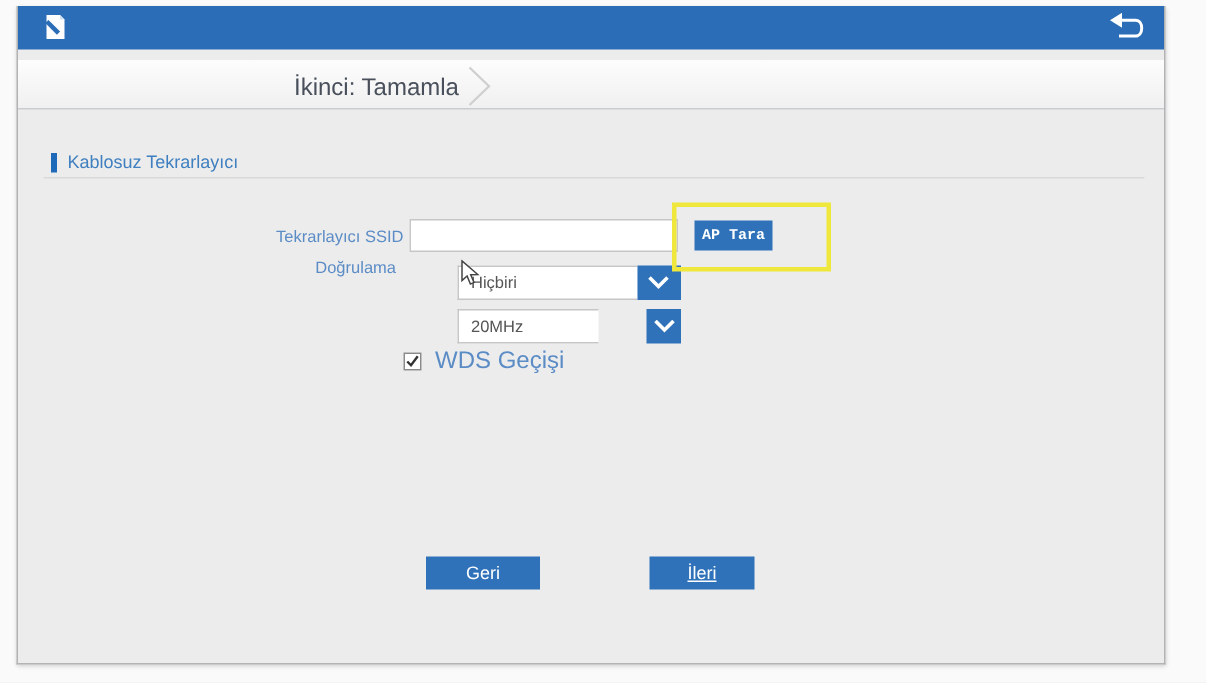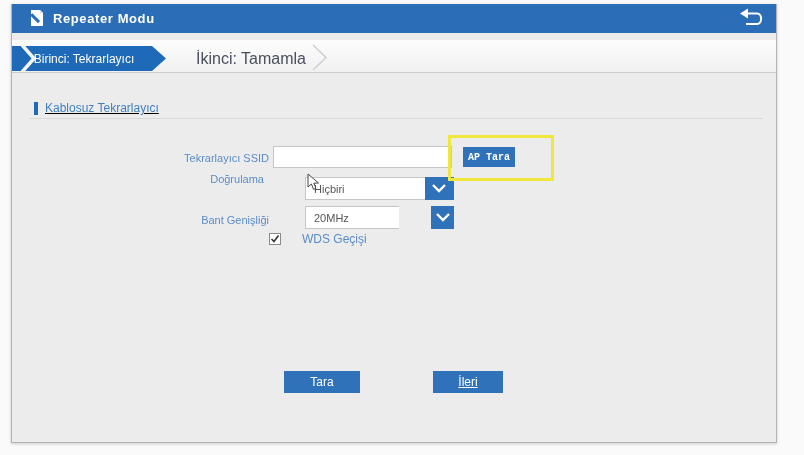--- a/index.html
+++ b/index.html
@@ -48,21 +48,21 @@
     padding-right:10px; cursor:pointer;
   }
   .step-notch { position:absolute; left:9px; top:0; height:25px; width:16px; }
   .step-inactive {
     position:absolute; left:184px; top:6px; height:25px; width:120px;
     color:#49505c; font-size:16px;
     display:flex; align-items:center; cursor:pointer;
   }
   .step-sep { position:absolute; left:299px; top:4px; width:18px; height:27px; }
   
-  .section-hd { position:absolute; left:22px; top:97px; display:flex; align-items:center;text-decoration:underline; }
+  .section-hd { position:absolute; left:22px; top:97px; display:flex; align-items:center; }
   .section-bar { width:4px; height:13px; background:#1e6ab8; margin-right:7px; }
   .section-title { color:#4080c0; font-size:12px; }
   .divider { position:absolute; left:17px; top:114px; width:734px; height:1px; background:#d9d9d9; }
   
   .flabel {
     position:absolute; width:180px; text-align:right;
     color:#5b8cc6; font-size:11px; line-height:14px;
   }
   .txt-input {
     position:absolute; left:261px; top:142px; width:179px; height:22px;
@@ -88,21 +88,21 @@
   }
   .dd-btn {
     width:36px; height:100%; background:#2f72b9; border:none; cursor:pointer;
     display:flex; align-items:center; justify-content:center; padding:0;
   }
   .chk-row { position:absolute; left:257px; top:228px; display:flex; align-items:center; }
   .chk-box {
     width:12px; height:12px; background:#fff; border:1px solid #8a8a8a;
     display:flex; align-items:center; justify-content:center; cursor:pointer;
   }
-  .chk-label { color:#5b8cc6; font-size:12px; margin-left:21px; }
+  .chk-label { color:#5b8cc6; font-size:16px; margin-left:9px; }
   .nav-btn {
     position:absolute; top:367px; height:22px;
     background:#2f72b9; color:#fff; border:none; font-size:12px;
     font-family:"Liberation Sans", sans-serif; cursor:pointer;
   }
   .btn-back { left:272px; width:76px; }
   .btn-next { left:421px; width:70px;text-decoration:underline; }
   .cursor { position:absolute; left:295px; top:169px; width:14px; height:18px; z-index:6; pointer-events:none; }
 </style>
 </head>
@@ -111,40 +111,31 @@
 <div class="card">
 
   <div class="titlebar">
     <span class="doc-icon">
       <svg width="18" height="18" viewBox="0 0 18 18">
         <path d="M3 1 h9 l3 3 v13 h-12 z" fill="#ffffff"></path>
         <path d="M12 1 l3 3 h-3 z" fill="#cfe0f2"></path>
         <rect x="4" y="5" width="11" height="3" transform="rotate(45 5 5)" fill="#2b6db6"></rect>
       </svg>
     </span>
-    <span class="title">Repeater Modu</span>
     <button class="back-btn">
       <span>
         <svg width="28" height="23" viewBox="0 0 28 23">
           <path d="M9 6.5 H19 C24.5 6.5 24.5 17 19 17 H8" fill="none" stroke="#ffffff" stroke-width="2"></path>
           <polygon points="10,1.5 10,11.5 2,6.5" fill="#ffffff"></polygon>
         </svg>
       </span>
     </button>
   </div>
 
   <div class="stepbar">
-    <div class="step-active">
-      <span class="step-notch">
-        <svg width="16" height="25" viewBox="0 0 16 25">
-          <polyline points="1,-1 13,12.5 1,26" fill="none" stroke="#f5f5f5" stroke-width="3.5"></polyline>
-        </svg>
-      </span>
-      <span>Birinci: Tekrarlayıcı</span>
-    </div>
     <div class="step-inactive">
       <span>İkinci: Tamamla</span>
     </div>
     <span class="step-sep">
       <svg width="18" height="27" viewBox="0 0 18 27">
         <polyline points="2,1 15,13.5 2,26" fill="none" stroke="#cfcfcf" stroke-width="1.5"></polyline>
       </svg>
     </span>
   </div>
 
@@ -164,42 +155,41 @@
     <div class="dd-field">Hiçbiri</div>
     <button class="dd-btn">
       <span>
         <svg width="14" height="9" viewBox="0 0 14 9">
           <polyline points="1,1 7,7 13,1" fill="none" stroke="#ffffff" stroke-width="2.4"></polyline>
         </svg>
       </span>
     </button>
   </div>
 
-  <label class="flabel" style="left:77px; top:209px;">Bant Genişliği</label>
   <div class="dropdown" style="top:202px;gap:32px;">
     <div class="dd-field">20MHz</div>
     <button class="dd-btn">
       <span>
         <svg width="14" height="9" viewBox="0 0 14 9">
           <polyline points="1,1 7,7 13,1" fill="none" stroke="#ffffff" stroke-width="2.4"></polyline>
         </svg>
       </span>
     </button>
   </div>
 
   <div class="chk-row">
     <span class="chk-box">
       <svg width="10" height="10" viewBox="0 0 10 10">
         <polyline points="1.5,5 4,7.5 8.5,1.5" fill="none" stroke="#333333" stroke-width="1.6"></polyline>
       </svg>
     </span>
     <span class="chk-label">WDS Geçişi</span>
   </div>
 
-  <button class="nav-btn btn-back">Tara</button>
+  <button class="nav-btn btn-back">Geri</button>
   <button class="nav-btn btn-next">İleri</button>
 
   <span class="cursor">
     <svg width="14" height="18" viewBox="0 0 14 18">
       <path d="M1,1 L1,14 L4.4,11 L6.6,16.4 L9,15.3 L6.8,10.2 L11.5,10 Z" fill="#ffffff" stroke="#444444" stroke-width="1"></path>
     </svg>
   </span>
 
 </div>
 

